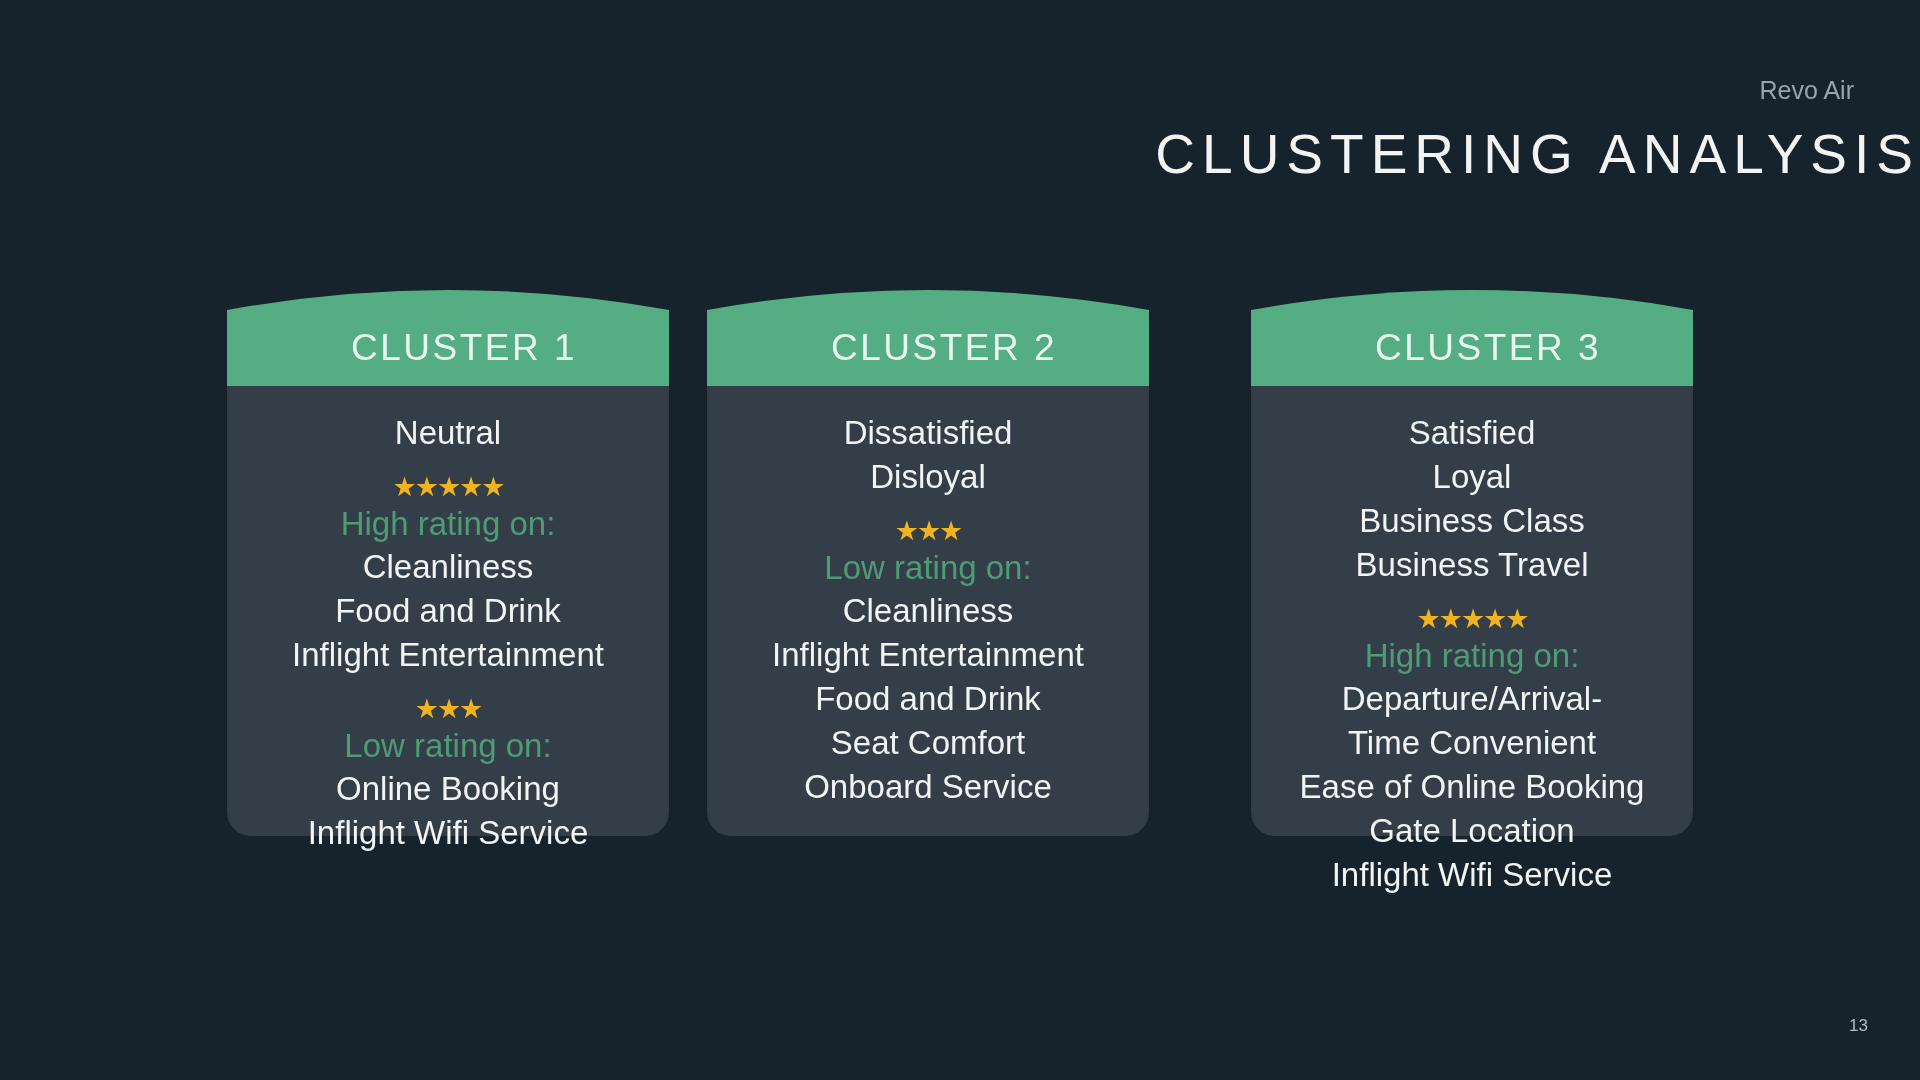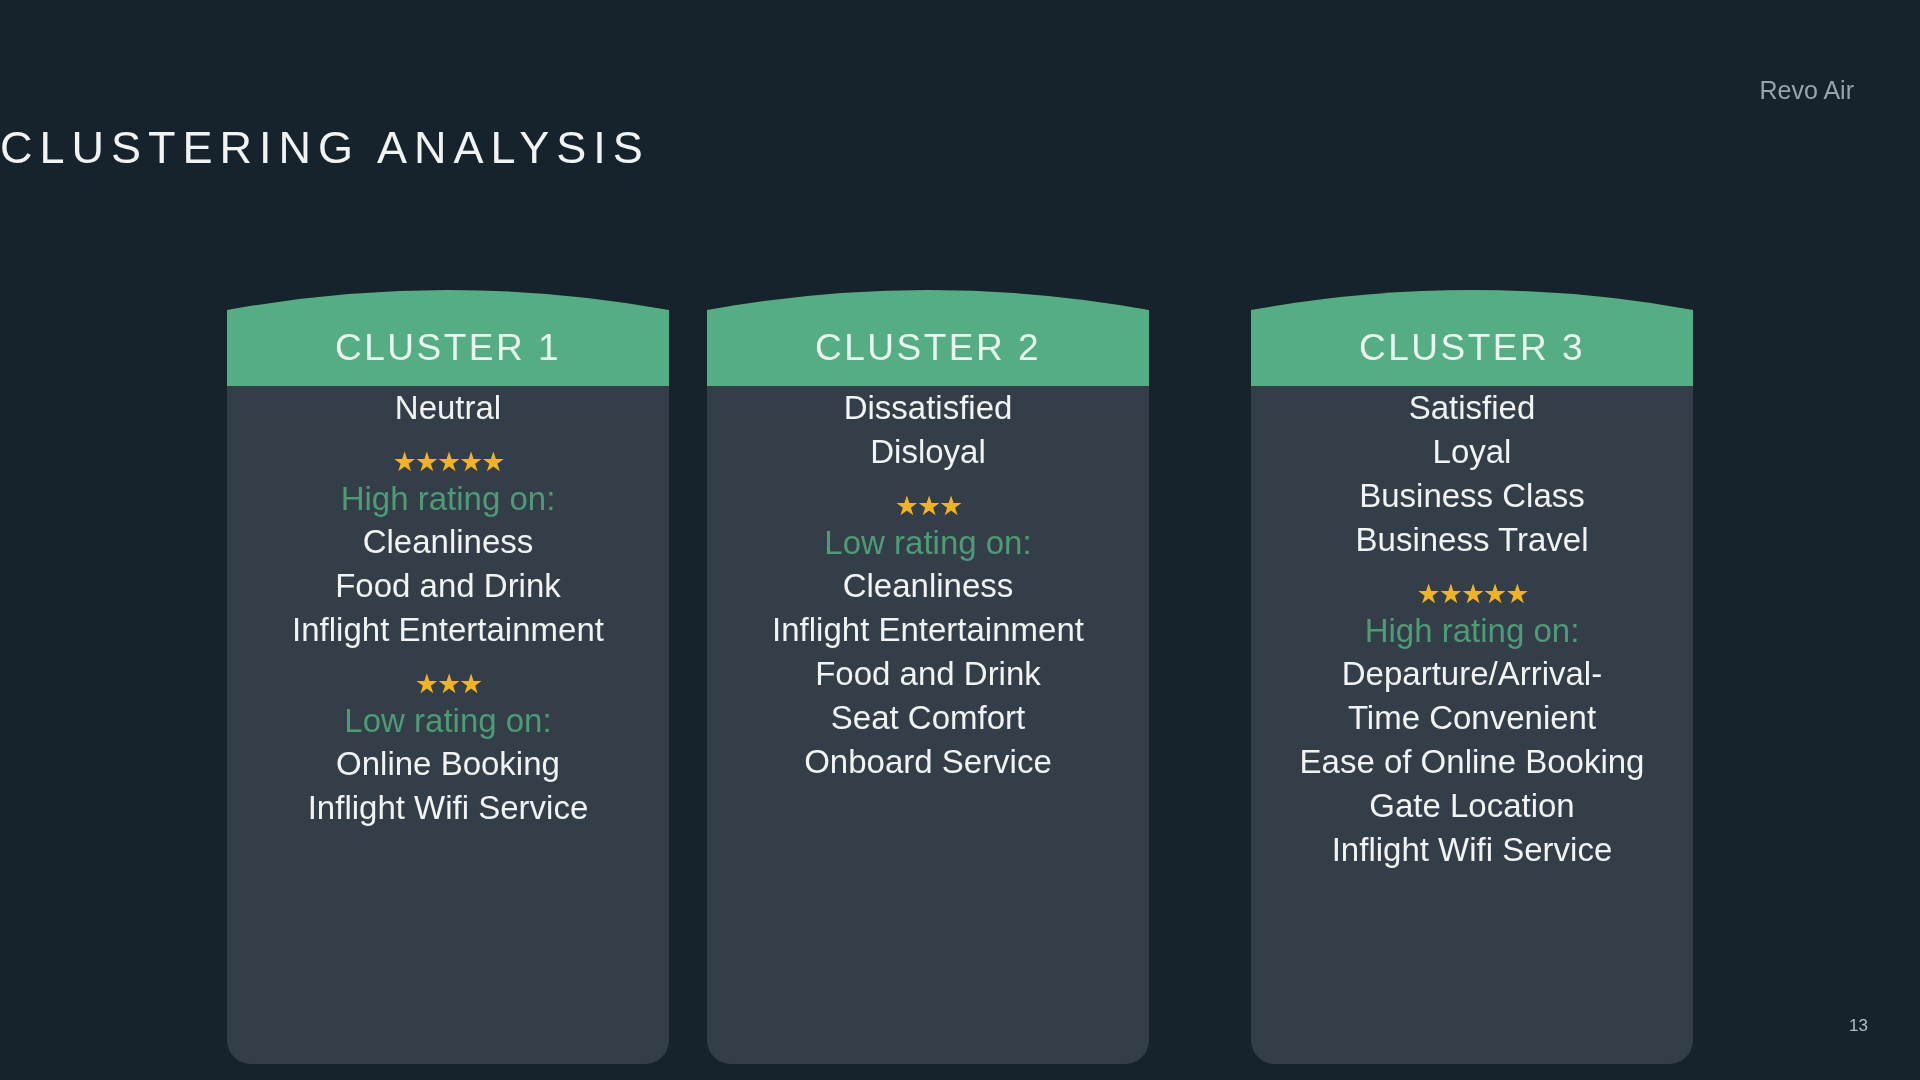--- a/index.html
+++ b/index.html
@@ -11,22 +11,22 @@
   }
   .slide{position:absolute;inset:0;}
 
   .brand{
     position:absolute;top:76px;right:66px;
     font-size:25px;color:var(--muted,#99a3ab);
   }
 
   .title{
     position:absolute;top:122px;left:0;width:100%;
-    text-align:left;margin:0;
-    font-size:45px;font-weight:400;letter-spacing:7px;
+    text-align:right;margin:0;
+    font-size:55px;font-weight:400;letter-spacing:7px;
     color:var(--white,#eef2f2);
   }
 
   .cards{position:absolute;top:0;left:0;width:100%;height:100%;}
 
   .card{
     position:absolute;top:283px;width:442px;height:630px;
   }
   .card.c0{left:227px}
   .card.c1{left:707px}
@@ -35,27 +35,29 @@
   .card-header{
     position:absolute;top:0;left:0;width:442px;height:103px;
   }
   .card-header svg{position:absolute;inset:0;width:100%;height:100%;display:block;}
   .card-header .arch-path{fill:var(--green,#55ae83);}
   .card-title{
     position:absolute;top:27px;left:0;width:100%;height:76px;
     margin:0;display:flex;align-items:center;justify-content:center;
     font-size:37px;font-weight:400;letter-spacing:2.5px;
     color:#e9f6ef;
+    padding-left:16px;
   }
 
   .card-body{
-    position:absolute;top:103px;left:0;width:442px;height:678px;
+    position:absolute;top:103px;left:0;width:442px;height:450px;
     background:var(--cardbody,#333e48);
     border-radius:0 0 24px 24px;
     box-sizing:border-box;
+    padding-top:25px;
     text-align:center;
     color:var(--white,#f2f4f4);
     font-size:33px;
   }
   .line{height:44px;line-height:44px;white-space:nowrap;}
   .gap{height:18px;}
   .stars{
     height:30px;line-height:28px;
     color:var(--gold,#f1b31e);
     font-size:27px;letter-spacing:-2px;

